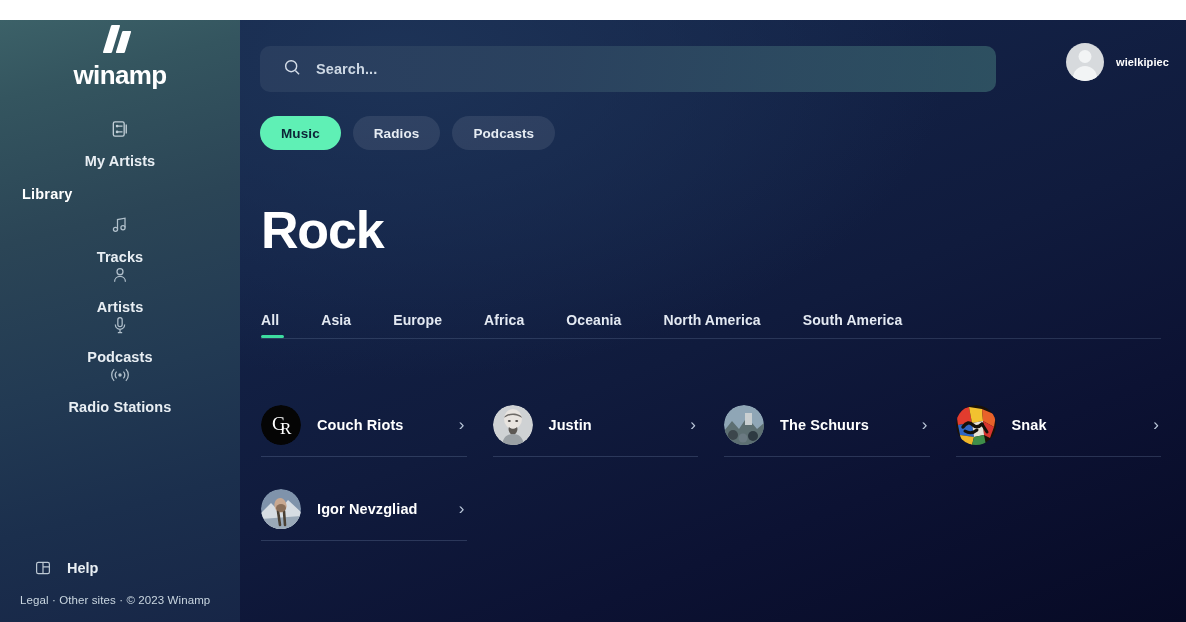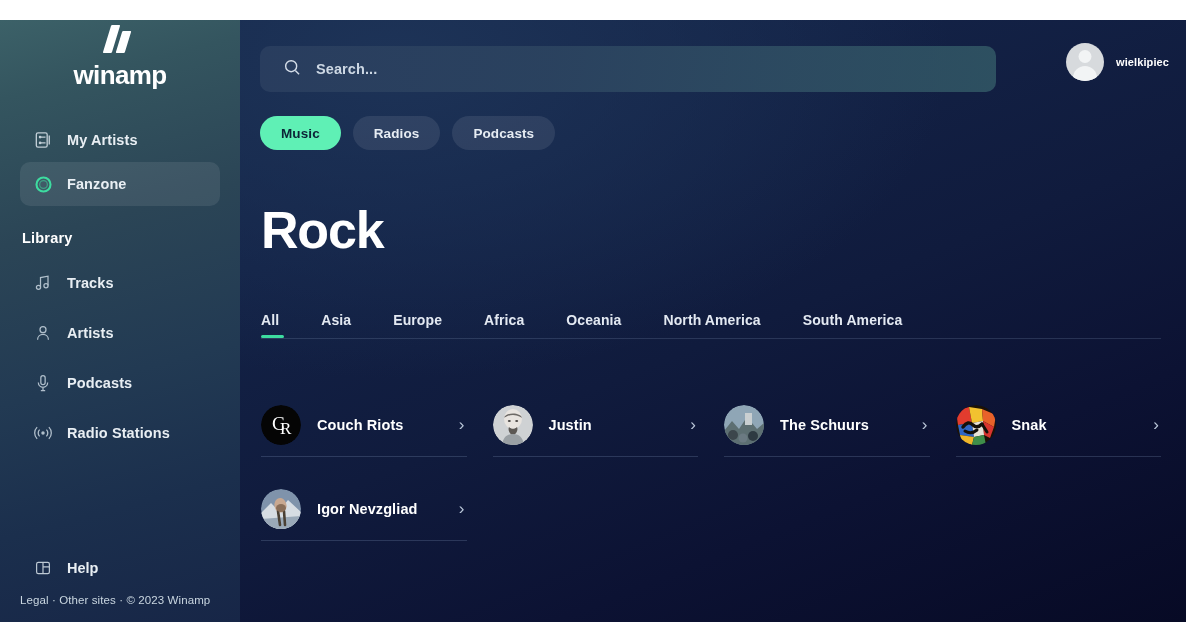--- a/index.html
+++ b/index.html
@@ -26,21 +26,21 @@
   .logo-mark i{ position:absolute; display:block; background:#fff; width:9px; height:28px;
      transform:skewX(-17deg); border-radius:1px; }
   .logo-mark i.b1{ left:1px; }
   .logo-mark i.b2{ left:13px; top:6px; height:22px; }
   .logo-text{ color:#fff; font-size:26px; font-weight:700; letter-spacing:-0.6px; }
 
   .nav{ margin-top:28px; }
   .nav-item{
     display:flex; align-items:center; gap:13px;
     height:44px; margin:0 20px; padding:0 12px; border-radius:10px;
-    color:#e8eef3; font-size:14.5px; font-weight:700; letter-spacing:.1px; cursor:pointer;
+    color:#e8eef3; font-size:14.5px; font-weight:700; letter-spacing:.1px; cursor:pointer;flex-direction:column;
   }
   .nav-item.active{ background:rgba(255,255,255,0.085); }
   .nav-icon{ width:22px; height:22px; flex:0 0 22px; display:flex; align-items:center; justify-content:center; opacity:.85; }
   .nav-item.active .nav-icon{ opacity:1; }
 
   .section-label{
     margin:24px 0 6px 22px; color:#ffffff; font-size:14.5px; font-weight:700; letter-spacing:.2px;
   }
   .lib .nav-item{ height:50px; }
 
@@ -154,29 +154,20 @@
               <rect x="4" y="3.5" width="13" height="17" rx="2"></rect>
               <path d="M8 8.5h7M8 15.5h7"></path>
               <circle cx="8.5" cy="8.5" r="1.6" fill="#dbe5ec" stroke="none"></circle>
               <circle cx="8.5" cy="15.5" r="1.6" fill="#dbe5ec" stroke="none"></circle>
               <path d="M19.5 6.5v11"></path>
             </svg>
           </span>
           <span>My Artists</span>
         </div>
 
-        <div class="nav-item active">
-          <span class="nav-icon">
-            <svg width="21" height="21" viewBox="0 0 24 24" fill="none">
-              <circle cx="12" cy="12" r="8" stroke="#3ddca0" stroke-width="2.4"></circle>
-              <circle cx="12" cy="12" r="4.4" stroke="#3ddca0" stroke-width="1.4" opacity=".55"></circle>
-            </svg>
-          </span>
-          <span>Fanzone</span>
-        </div>
 
       </nav>
 
       <div class="section-label">Library</div>
 
       <nav class="nav lib" style="margin-top:6px">
 
         <div class="nav-item">
           <span class="nav-icon">
             <svg width="20" height="20" viewBox="0 0 24 24" fill="none" stroke="#c9d6e0" stroke-width="1.5">

